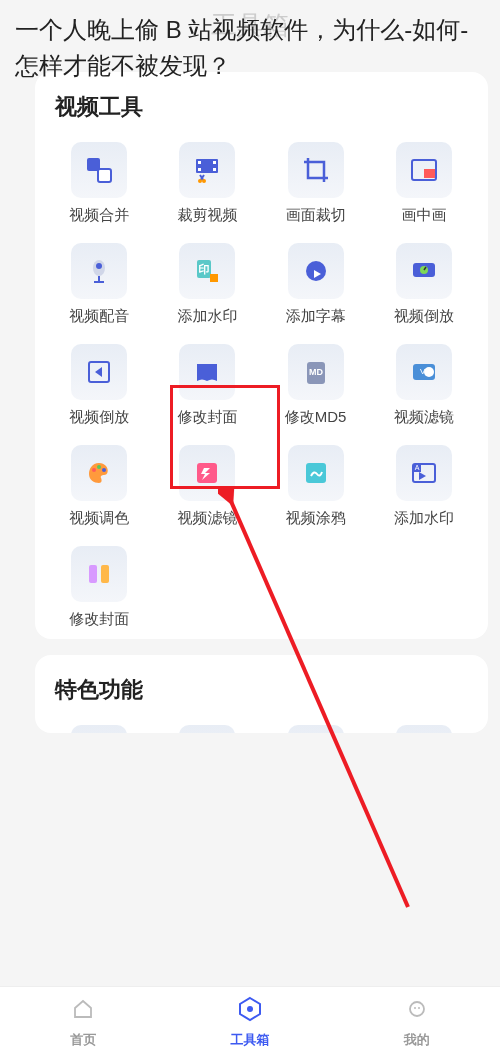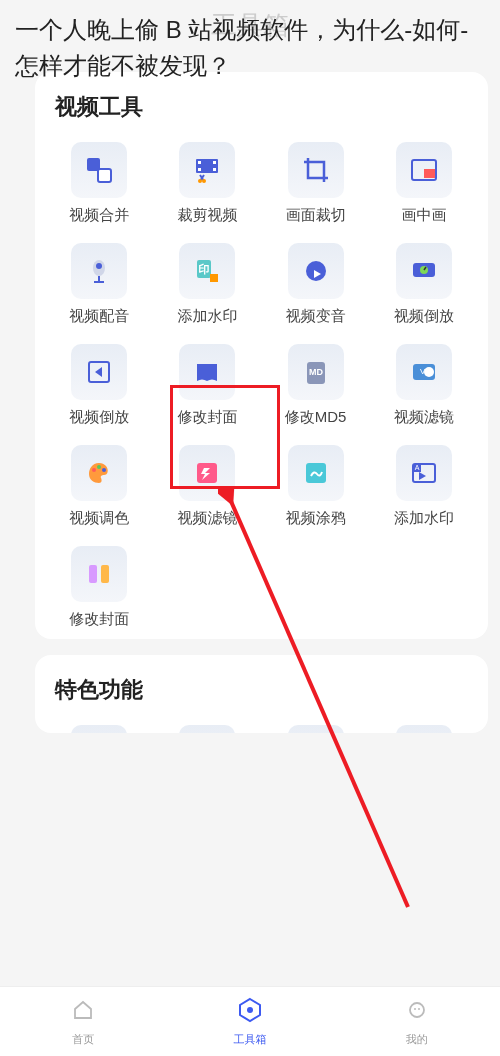--- a/index.html
+++ b/index.html
@@ -121,23 +121,24 @@
       flex: 1;
     }
     .nav-icon {
       width: 28px;
       height: 28px;
       display: flex;
       align-items: center;
       justify-content: center;
     }
     .nav-label {
-      font-size: 11px;
+      font-size: 13px;
       color: #999;
       margin-top: 8px;
+      font-weight: bold;
     }
     .nav-item.active .nav-label {
       color: #3d5af1;
     }
     .cut-section {
       height: 78px;
       overflow: hidden;
     }
   </style>
 </head>
@@ -220,21 +221,21 @@
         <div class="tool-label">添加水印</div>
       </div>
 
       <div class="tool-item">
         <div class="icon-box">
           <svg width="30" height="30" viewBox="0 0 30 30">
               <rect x="5" y="5" width="20" height="20" rx="10" fill="#4a5fd8"></rect>
               <path d="M13 14 L20 18 L13 22 Z" fill="#fff"></path>
             </svg>
         </div>
-        <div class="tool-label">视频变音</div>
+        <div class="tool-label">添加字幕</div>
       </div>
 
       <div class="tool-item">
         <div class="icon-box">
           <svg width="30" height="30" viewBox="0 0 30 30">
               <rect x="4" y="7" width="22" height="14" rx="3" fill="#4a5fd8"></rect>
               <circle cx="15" cy="14" r="4" fill="#7ed957"></circle>
               <path d="M15 14 L17 11" stroke="#333" stroke-width="1.5"></path>
             </svg>
         </div>

